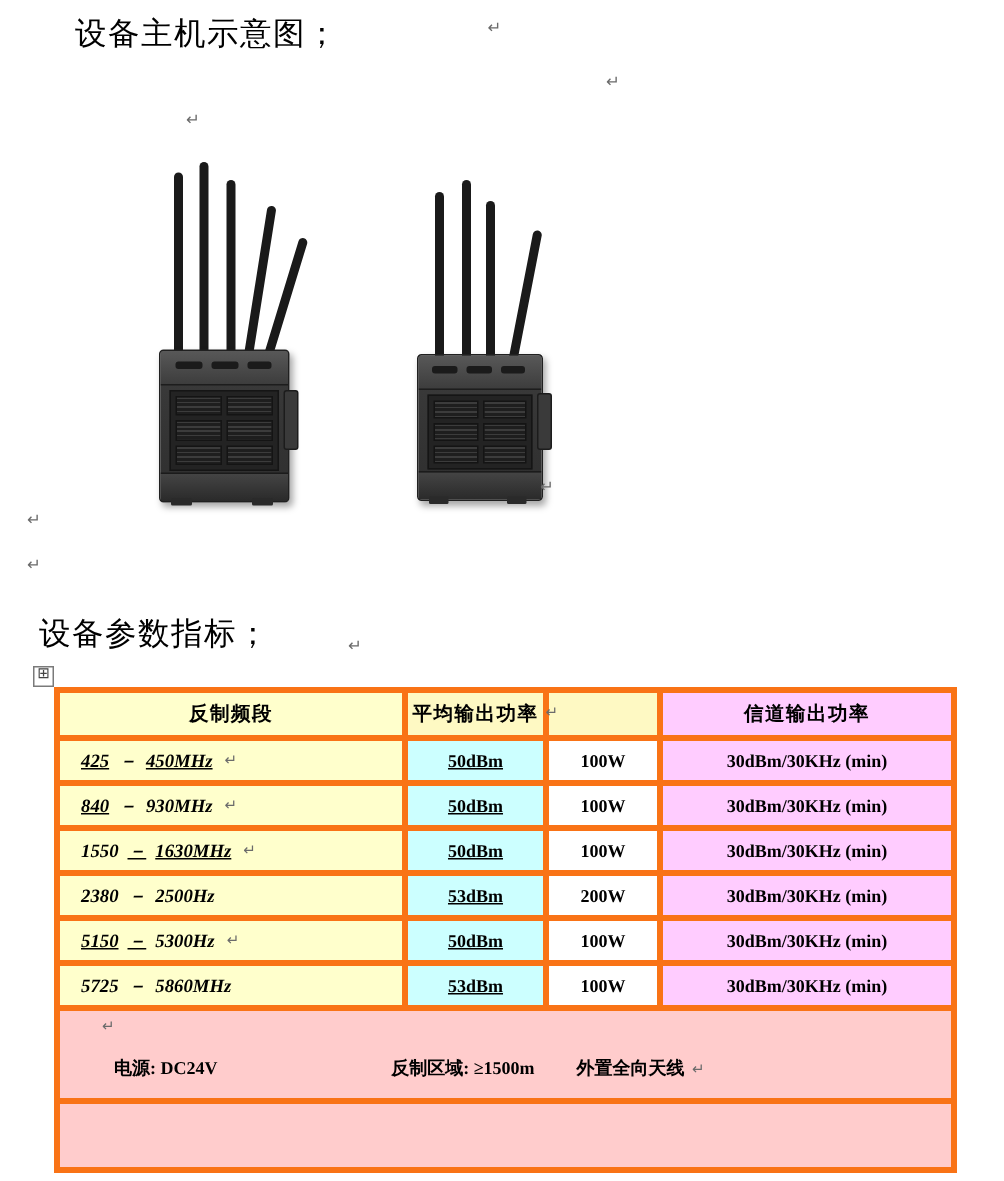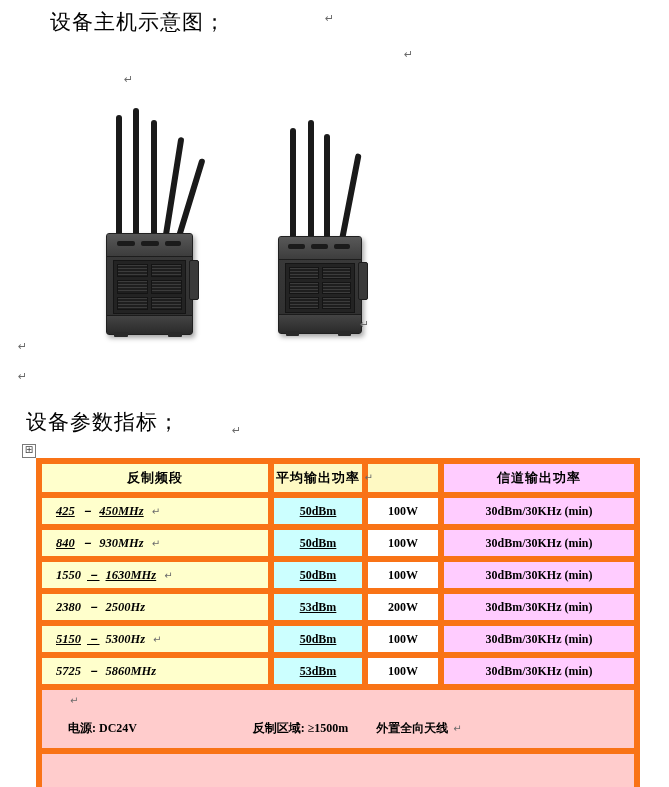--- a/index.html
+++ b/index.html
@@ -120,21 +120,21 @@
     top: 458px;
     width: 598px;
   }
   table.spec {
     border-collapse: collapse;
     width: 598px;
     table-layout: fixed;
     font-family: "Liberation Serif", "DejaVu Serif", serif;
   }
   table.spec td, table.spec th {
-    border: 6px solid #f97316;
+    border: 4px solid #f97316;
     padding: 0;
     text-align: center;
     vertical-align: middle;
     font-size: 12px;
     font-weight: bold;
   }
   .hdr-freq { background: #ffffcc; height: 28px; }
   .hdr-avg  { background: #fef9c3; height: 28px; }
   .hdr-chan { background: #ffccff; height: 28px; }
 
@@ -186,21 +186,21 @@
   .foot-line .pm {
     position: absolute;
     left: 28px; top: 5px;
     color: #6b6b6b;
     font-family: "DejaVu Sans", sans-serif;
     font-size: 10px;
     font-weight: normal;
   }
   .foot-text {
     position: absolute;
-    left: 26px;
+    left: 36px;
     top: 30px;
     white-space: nowrap;
   }
   .foot-text .seg { margin-right: 0; }
   .gap1 { display: inline-block; width: 110px; }
   .gap2 { display: inline-block; width: 22px; }
 
   .foot-row2 td {
     background: #ffcccc;
     height: 42px;

